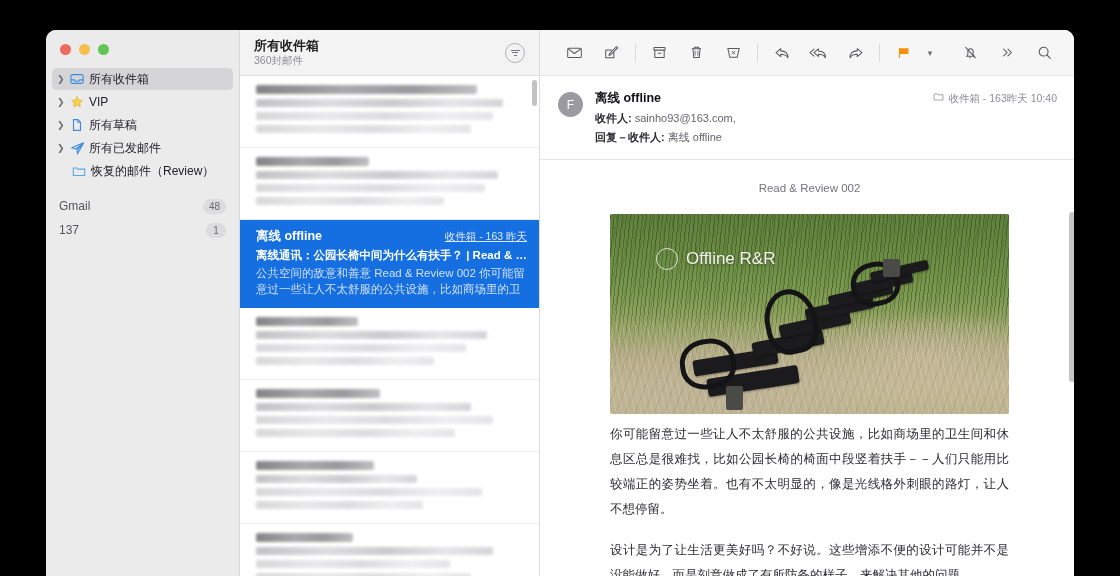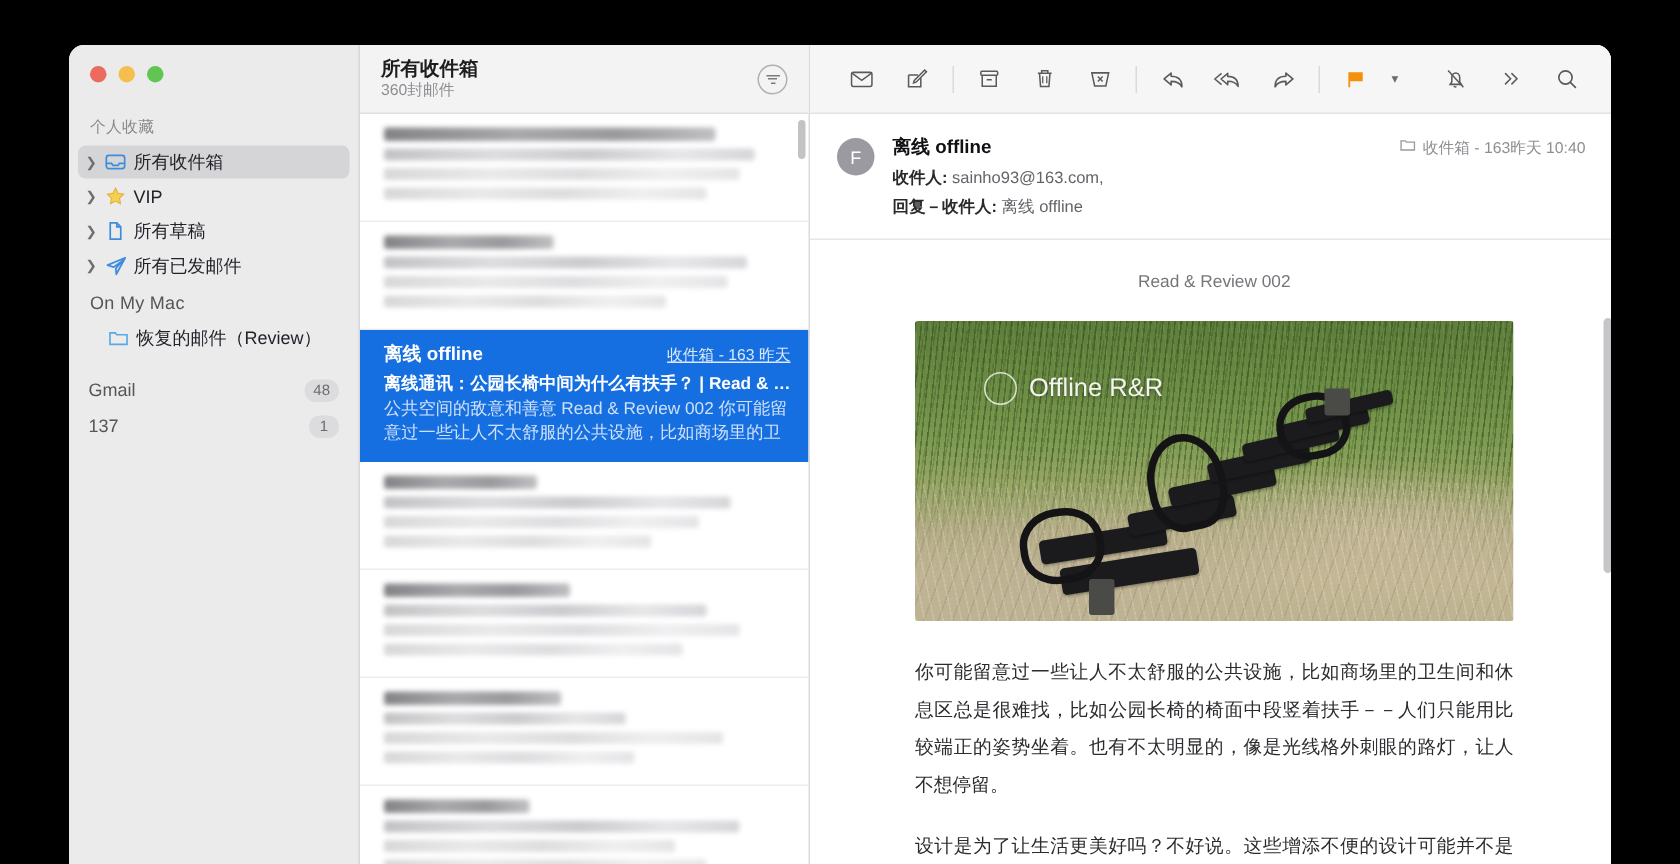--- a/index.html
+++ b/index.html
@@ -258,21 +258,21 @@
   }
   .rail {
     position: absolute; border: 5px solid #141416; border-radius: 46% 46% 44% 44%;
     background: transparent;
   }
   .leg { position: absolute; background: #4a4a46; border-radius: 2px; }
 
   .para {
     font-size: 12.5px; color: #2c2c30;
     line-height: 2.0;
-    margin-top: 22px;
+    margin-top: 8px;
     text-align: justify;
   }
   .para + .para { margin-top: 16px; }
 
   .rd-scroll {
     position: absolute; right: 4px; top: 52px;
     width: 6px; height: 170px; border-radius: 3px;
     background: #c6c6c9;
   }
 </style>
@@ -281,21 +281,20 @@
 
 <div class="window">
 
   <div class="sidebar">
     <div class="traffic">
       <div class="dot red"></div>
       <div class="dot yellow"></div>
       <div class="dot green"></div>
     </div>
 
-    <div class="sb-section">个人收藏</div>
 
     <div class="sb-item selected">
       <span class="sb-chev">❯</span>
       <span class="sb-ico">
         <svg width="14" height="14" viewBox="0 0 16 16">
             <rect x="1" y="3" width="14" height="10" rx="2" fill="none" stroke="#3e8ddd" stroke-width="1.3"></rect>
             <path d="M1 9h4l1 1.6h4L11 9h4" fill="none" stroke="#3e8ddd" stroke-width="1.3"></path>
           </svg>
       </span>
       <span class="sb-label">所有收件箱</span>
@@ -325,21 +324,20 @@
     <div class="sb-item">
       <span class="sb-chev">❯</span>
       <span class="sb-ico">
         <svg width="15" height="15" viewBox="0 0 16 16">
             <path d="M14.4 2L1.8 7.2l4.3 1.4 6.6-4.7-5 5.6.3 4.2z" fill="none" stroke="#3e8ddd" stroke-width="1.25" stroke-linejoin="round"></path>
           </svg>
       </span>
       <span class="sb-label">所有已发邮件</span>
     </div>
 
-    <div class="sb-section" style="color:#55555a;font-size:12px;padding-top:6px;">On My Mac</div>
 
     <div class="sb-sub">
       <span class="sb-ico">
         <svg width="14" height="14" viewBox="0 0 16 16">
             <path d="M1.5 4.5h4l1.2 1.4h7.8v7.3H1.5z" fill="none" stroke="#59a9e6" stroke-width="1.25"></path>
           </svg>
       </span>
       <span class="sb-label">恢复的邮件（Review）</span>
     </div>
 

